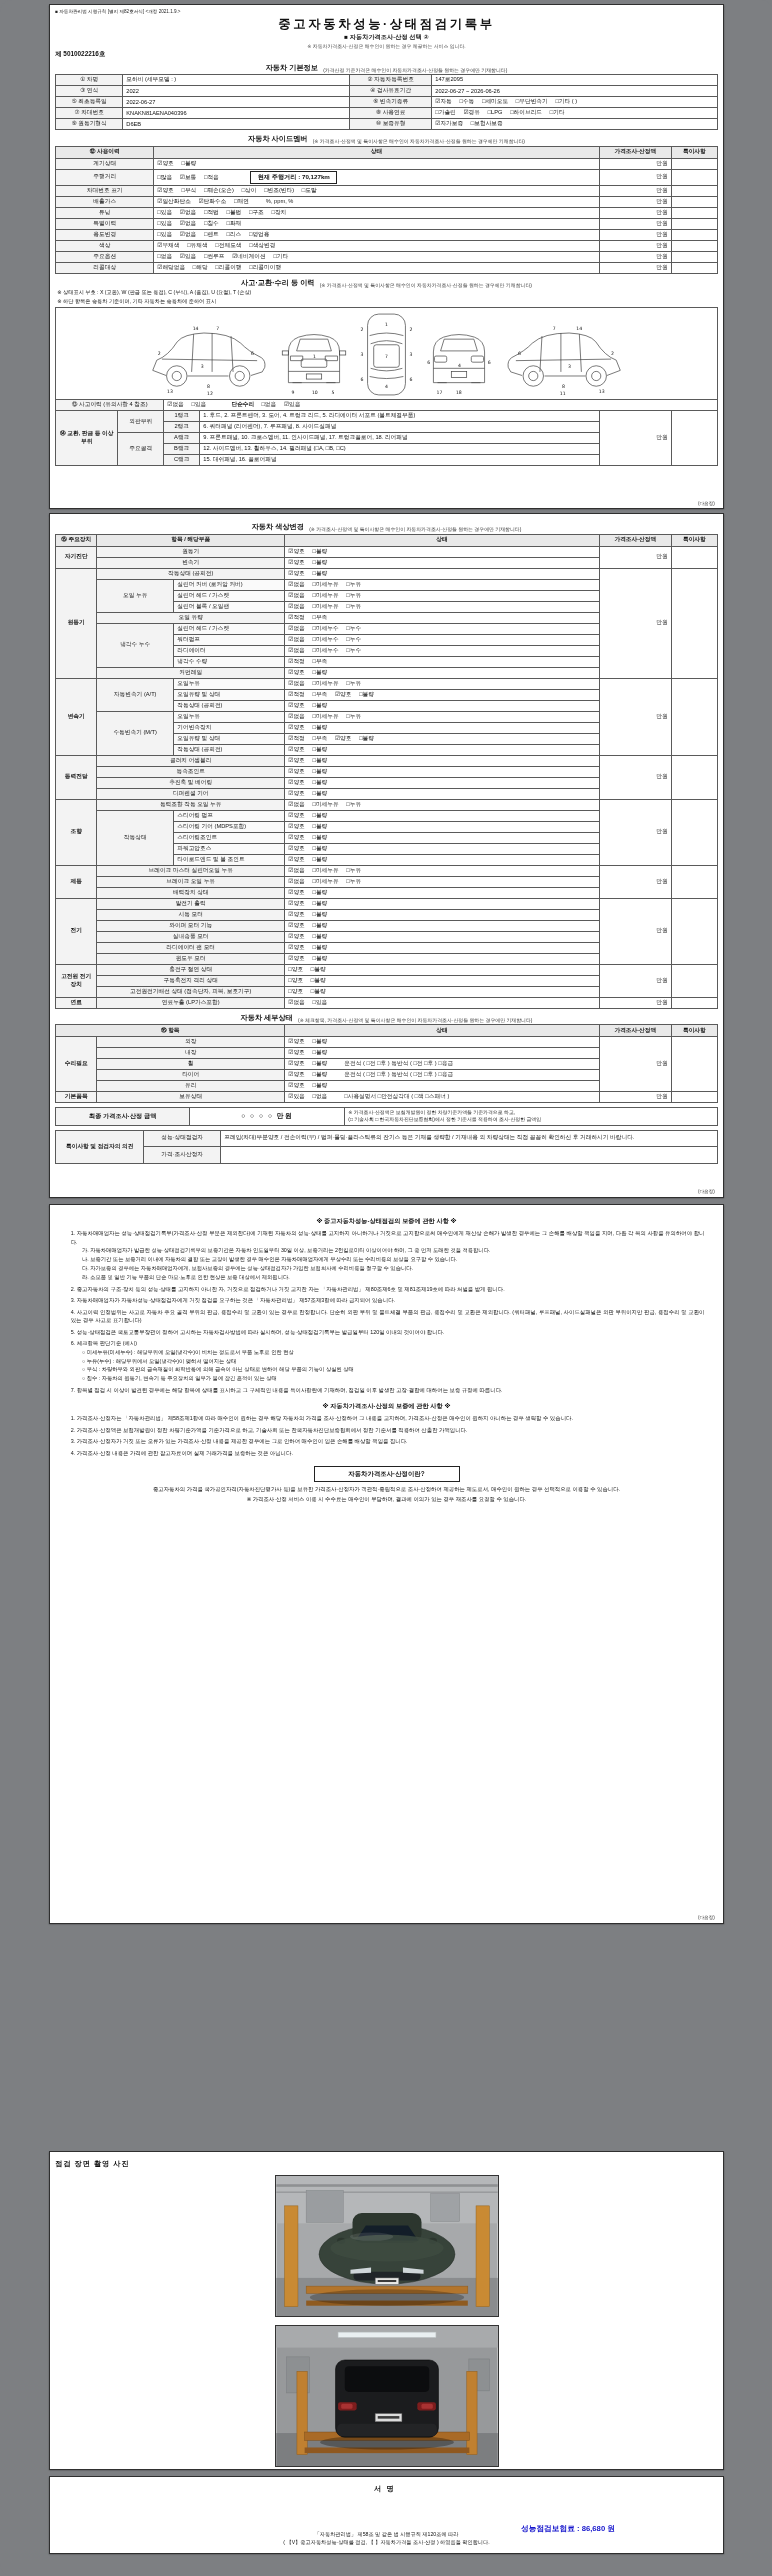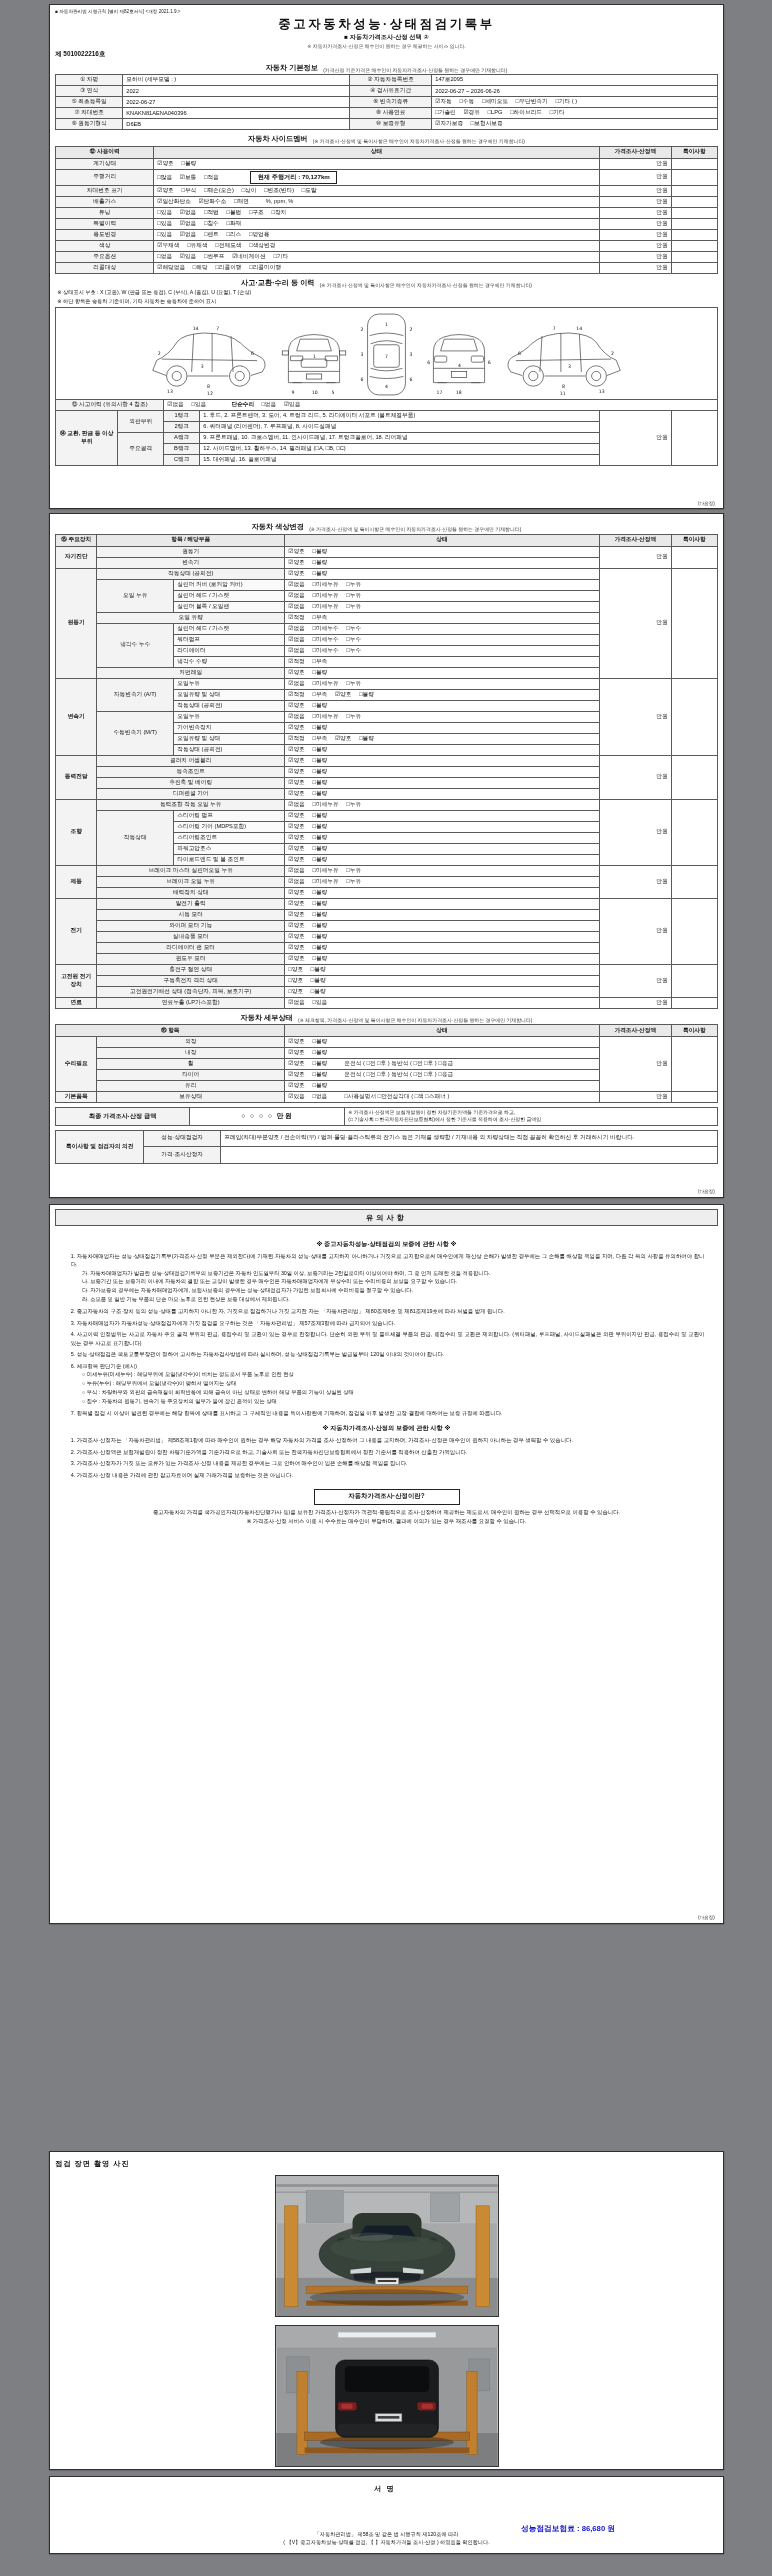--- a/index.html
+++ b/index.html
@@ -685,21 +685,20 @@
           <td class="lbl">가격·조사산정자</td>
           <td></td>
         </tr>
       </tbody>
     </table>
 
     <div class="next">(다음장)</div>
   </section>
 
   <section class="sheet" id="part3">
-    <div class="notice-titlebar">유의사항</div>
     <div class="notice-body" id="notice-content">
         <div class="nt-h">※ 중고자동차성능·상태점검의 보증에 관한 사항 ※</div>
         <div class="nt-p">1. 자동차매매업자는 성능·상태점검기록부(가격조사·산정 부분은 제외한다)에 기재된 자동차의 성능·상태를 고지하지 아니하거나 거짓으로 고지함으로써 매수인에게 재산상 손해가 발생한 경우에는 그 손해를 배상할 책임을 지며, 다음 각 목의 사항을 유의하여야 합니다.</div>
         <div class="nt-s">가. 자동차매매업자가 발급한 성능·상태점검기록부의 보증기간은 자동차 인도일부터 30일 이상, 보증거리는 2천킬로미터 이상이어야 하며, 그 중 먼저 도래한 것을 적용합니다.</div>
         <div class="nt-s">나. 보증기간 또는 보증거리 이내에 자동차의 결함 또는 고장이 발생한 경우 매수인은 자동차매매업자에게 무상수리 또는 수리비용의 보상을 요구할 수 있습니다.</div>
         <div class="nt-s">다. 자가보증의 경우에는 자동차매매업자에게, 보험사보증의 경우에는 성능·상태점검자가 가입한 보험회사에 수리비용을 청구할 수 있습니다.</div>
         <div class="nt-s">라. 소모품 및 일반 기능 부품의 단순 마모·노후로 인한 현상은 보증 대상에서 제외됩니다.</div>
         <div class="nt-p">2. 중고자동차의 구조·장치 등의 성능·상태를 고지하지 아니한 자, 거짓으로 점검하거나 거짓 고지한 자는 「자동차관리법」 제80조제6호 및 제81조제19호에 따라 처벌을 받게 됩니다.</div>
         <div class="nt-p">3. 자동차매매업자가 자동차성능·상태점검자에게 거짓 점검을 요구하는 것은 「자동차관리법」 제57조제3항에 따라 금지되어 있습니다.</div>
         <div class="nt-p">4. 사고이력 인정범위는 사고로 자동차 주요 골격 부위의 판금, 용접수리 및 교환이 있는 경우로 한정합니다. 단순히 외판 부위 및 볼트체결 부품의 판금, 용접수리 및 교환은 제외합니다. (쿼터패널, 루프패널, 사이드실패널은 외판 부위이지만 판금, 용접수리 및 교환이 있는 경우 사고로 표기합니다)</div>

